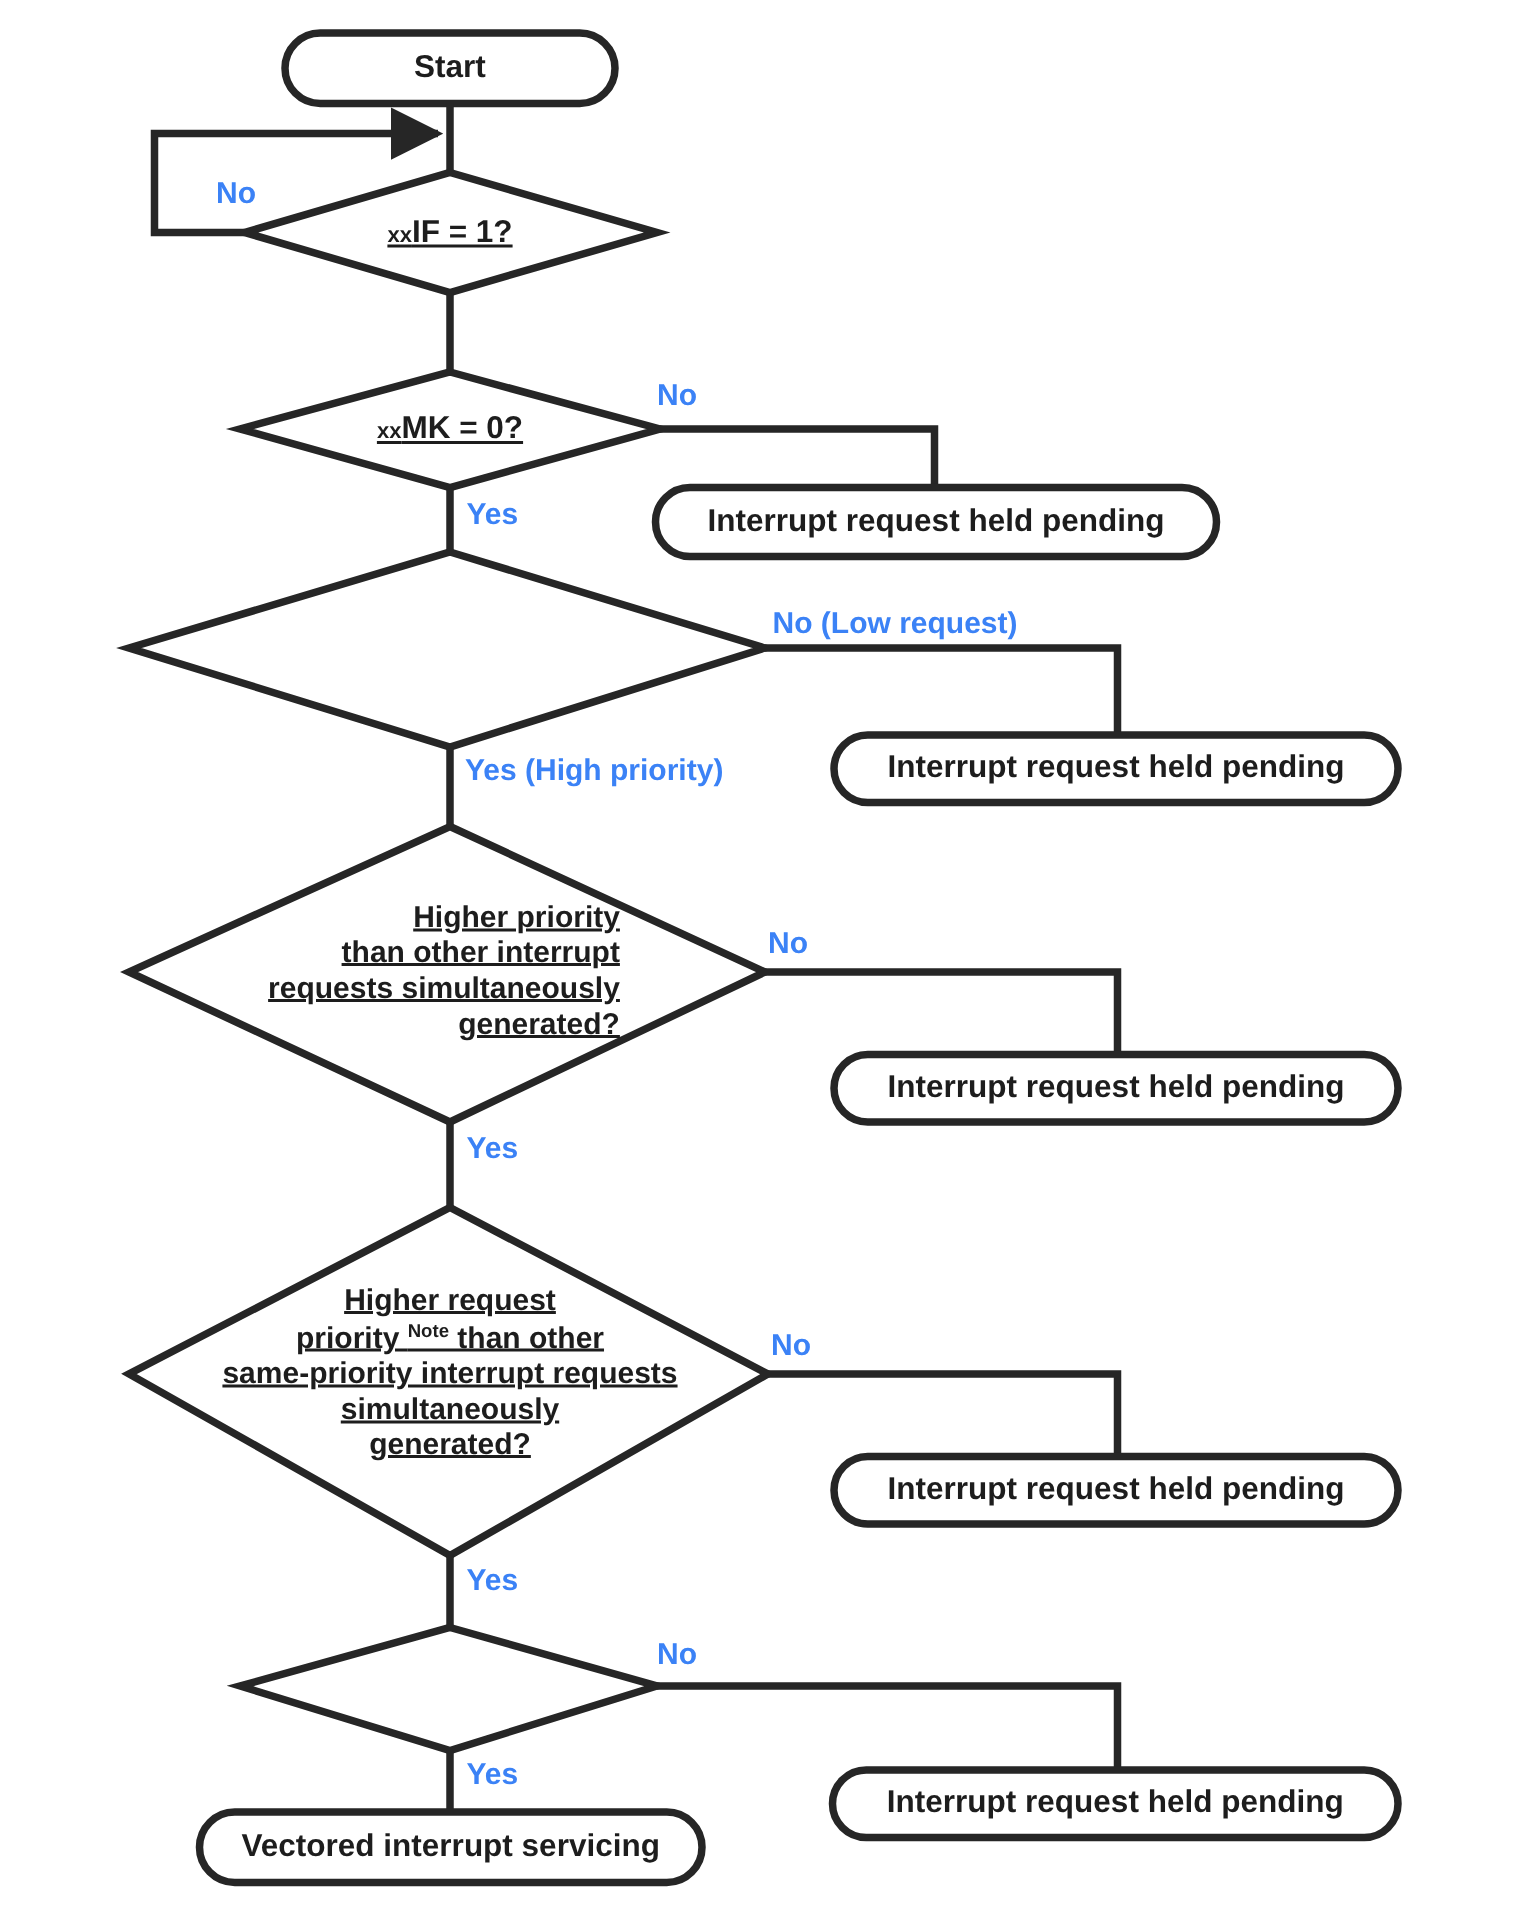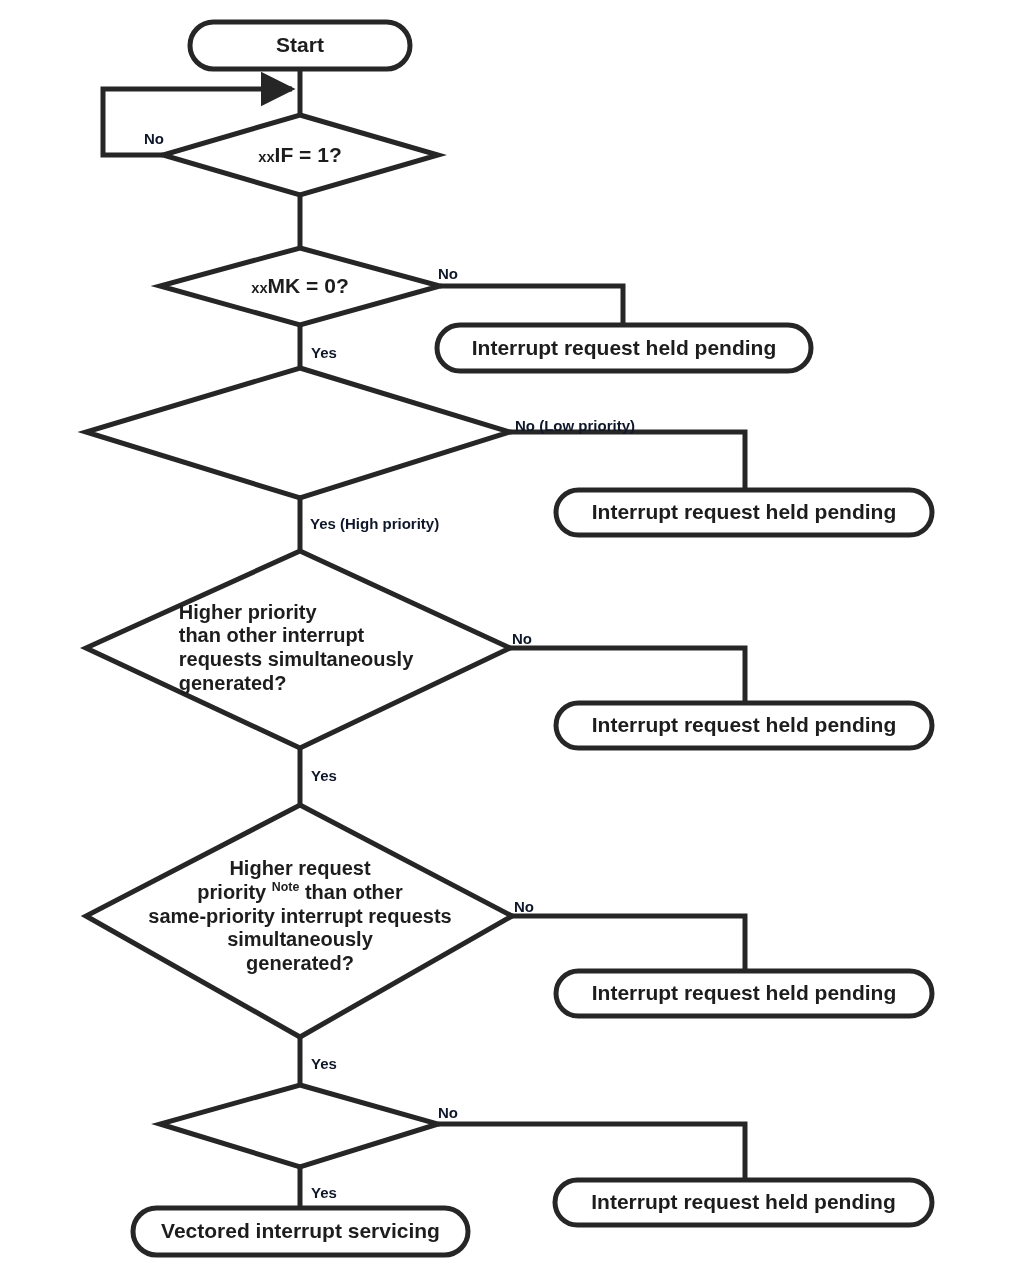--- a/index.html
+++ b/index.html
@@ -25,37 +25,36 @@
     top: 0;
     width: 1024px;
     height: 1280px;
   }
   
   .node-text {
     position: absolute;
     display: flex;
     align-items: center;
     justify-content: center;
-    text-align: left;
+    text-align: right;
     color: #1d1d1d;
     font-weight: 700;
     line-height: 1.18;
     white-space: pre-line;
     pointer-events: none;
   }
   .terminal-text { font-size: 21px; }
-  .decision-text { font-size: 20px; }
+  .decision-text { font-size: 20px; text-decoration: underline; }
   .decision-text.small { font-size: 21px; }
   .edge-label {
     position: absolute;
-    color: #0f172a;
+    color: #3b82f6;
     font-weight: 700;
-    font-size: 15px;
+    font-size: 20px;
     white-space: nowrap;
-    margin-top: 12px;
   }
   .sup {
     font-size: 0.62em;
     vertical-align: super;
     font-weight: 700;
   }
   .xx {
     font-size: 0.70em;
   }
   
@@ -171,21 +170,21 @@
 
   <div class="node-text terminal-text" style="left:133px; top:1208px; width:335px; height:47px;">Vectored interrupt servicing</div>
 
   <div class="edge-label" style="left:144px; top:118px;">No</div>
 
 
   <div class="edge-label" style="left:438px; top:253px;">No</div>
 
   <div class="edge-label" style="left:311px; top:332px;">Yes</div>
 
-  <div class="edge-label" style="left:515px; top:405px;">No (Low priority)</div>
+  <div class="edge-label" style="left:515px; top:405px;">No (Low request)</div>
 
   <div class="edge-label" style="left:310px; top:503px;">Yes (High priority)</div>
 
   <div class="edge-label" style="left:512px; top:618px;">No</div>
 
   <div class="edge-label" style="left:311px; top:755px;">Yes</div>
 
   <div class="edge-label" style="left:514px; top:886px;">No</div>
 
   <div class="edge-label" style="left:311px; top:1043px;">Yes</div>

